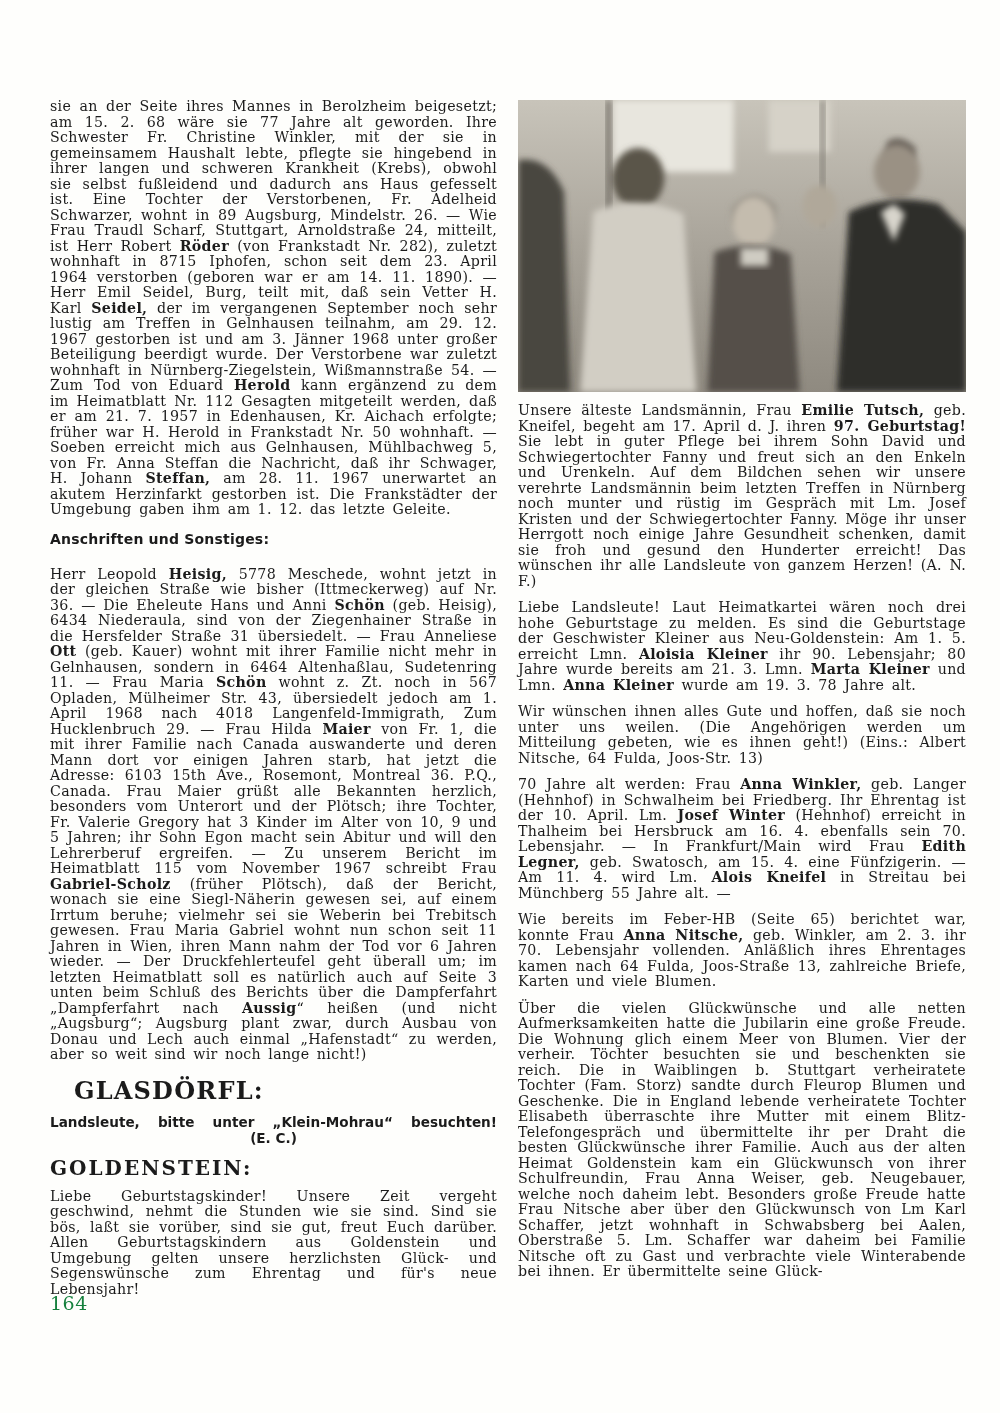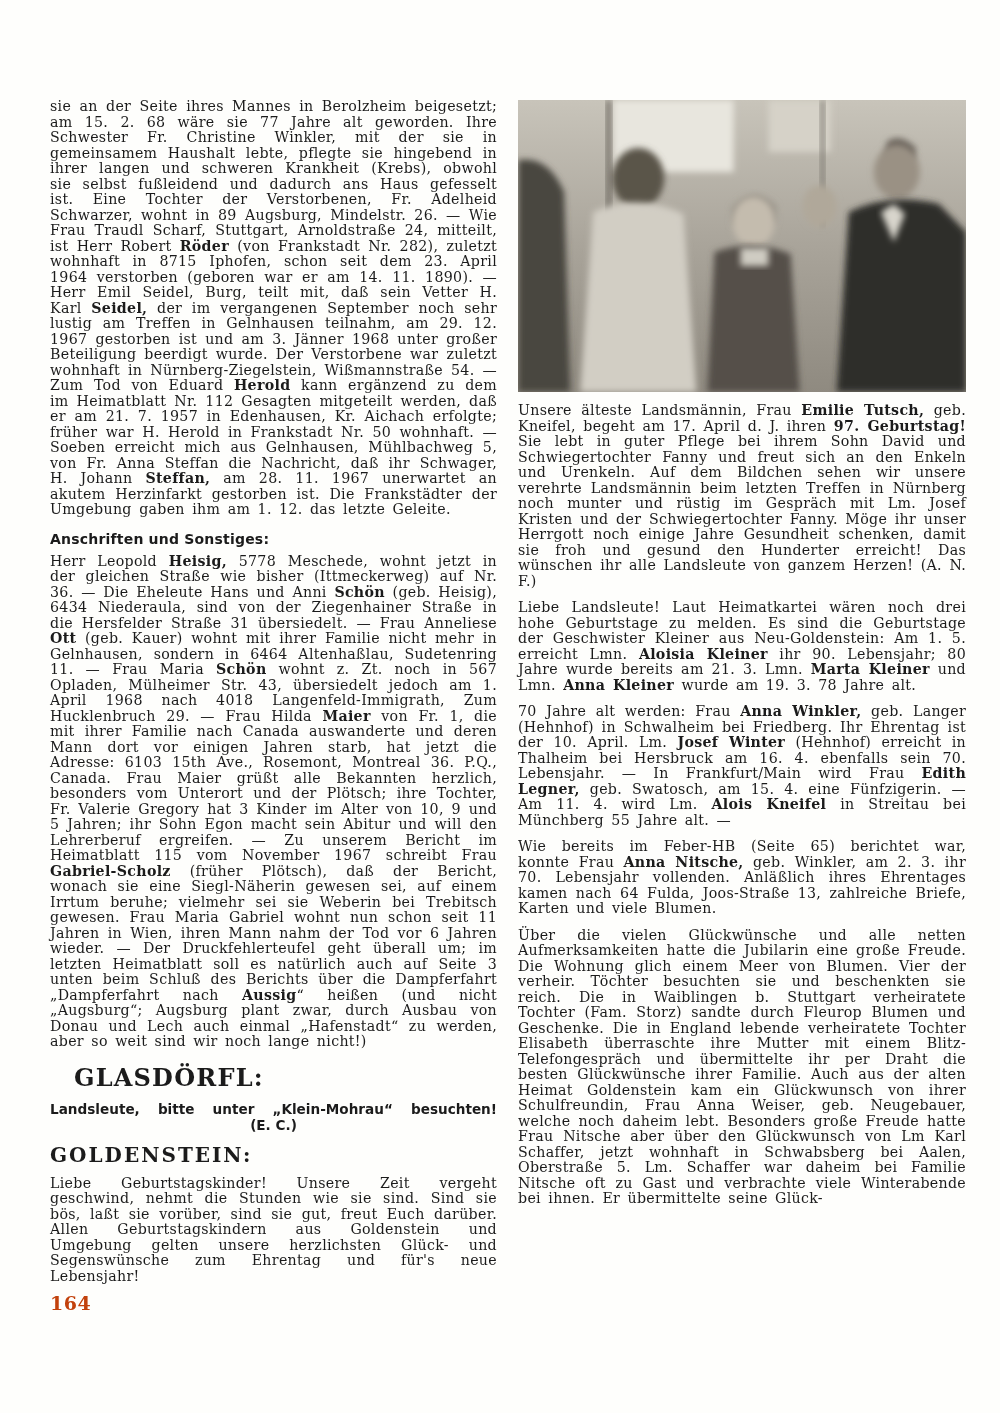--- a/index.html
+++ b/index.html
@@ -27,21 +27,21 @@
     font-size: 14.2px;
     line-height: 15.5px;
     text-align: justify;
     letter-spacing: 0.3px;
     word-spacing: 2.6px;
     hyphens: auto;
   }
   .col-right p.body-text { margin: 0 0 11px 0; }
 
   h3.sub-head {
-    margin: 3px 0 7px 0;
+    margin: 3px 0 20px 0;
     font-family: "DejaVu Sans", sans-serif;
     font-size: 14px;
     font-weight: bold;
     letter-spacing: 0.2px;
   }
   h2.caps-head {
     font-family: "DejaVu Serif", serif;
     font-weight: bold;
     margin: 6px 0 9px 0;
   }
@@ -74,22 +74,21 @@
     overflow: hidden;
   }
   .photo svg { display: block; width: 100%; height: 100%; }
 
   .page-number {
     position: absolute;
     left: 50px;
     top: 1292px;
     font-size: 19px;
     letter-spacing: 0.5px;
-    color: #c2410c;
-    font-weight: bold;
+    color: #15803d;
   }
 </style>
 </head>
 <body>
 
 <div class="page">
 
   <div class="col col-left">
     <p class="body-text">sie an der Seite ihres Mannes in Berolzheim beigesetzt; am 15. 2. 68 wäre sie 77 Jahre alt geworden. Ihre Schwester Fr. Christine Winkler, mit der sie in gemeinsamem Haushalt lebte, pflegte sie hingebend in ihrer langen und schweren Krankheit (Krebs), obwohl sie selbst fußleidend und dadurch ans Haus gefesselt ist. Eine Tochter der Verstorbenen, Fr. Adelheid Schwarzer, wohnt in 89 Augsburg, Mindelstr. 26. — Wie Frau Traudl Scharf, Stuttgart, Arnoldstraße 24, mitteilt, ist Herr Robert <b>Röder</b> (von Frankstadt Nr. 282), zuletzt wohnhaft in 8715 Iphofen, schon seit dem 23. April 1964 verstorben (geboren war er am 14. 11. 1890). — Herr Emil Seidel, Burg, teilt mit, daß sein Vetter H. Karl <b>Seidel,</b> der im vergangenen September noch sehr lustig am Treffen in Gelnhausen teilnahm, am 29. 12. 1967 gestorben ist und am 3. Jänner 1968 unter großer Beteiligung beerdigt wurde. Der Verstorbene war zuletzt wohnhaft in Nürnberg-Ziegelstein, Wißmannstraße 54. — Zum Tod von Eduard <b>Herold</b> kann ergänzend zu dem im Heimatblatt Nr. 112 Gesagten mitgeteilt werden, daß er am 21. 7. 1957 in Edenhausen, Kr. Aichach erfolgte; früher war H. Herold in Frankstadt Nr. 50 wohnhaft. — Soeben erreicht mich aus Gelnhausen, Mühlbachweg 5, von Fr. Anna Steffan die Nachricht, daß ihr Schwager, H. Johann <b>Steffan,</b> am 28. 11. 1967 unerwartet an akutem Herzinfarkt gestorben ist. Die Frankstädter der Umgebung gaben ihm am 1. 12. das letzte Geleite.</p>
 
@@ -139,20 +138,21 @@
         <ellipse cx="378" cy="72" rx="23" ry="27" fill="#9a9184" filter="url(#soft)"></ellipse>
         <path d="M330,112 Q372,92 420,104 L447,132 L447,292 L318,292 Z" fill="#2f2d29" filter="url(#soft)"></path>
         <path d="M362,112 L375,104 L386,114 L375,142 Z" fill="#d8d5cc" filter="url(#soft)"></path>
       </svg>
     </div>
 
     <p class="body-text">Unsere älteste Landsmännin, Frau <b>Emilie Tutsch,</b> geb. Kneifel, begeht am 17. April d. J. ihren <b>97. Geburtstag!</b> Sie lebt in guter Pflege bei ihrem Sohn David und Schwiegertochter Fanny und freut sich an den Enkeln und Urenkeln. Auf dem Bildchen sehen wir unsere verehrte Landsmännin beim letzten Treffen in Nürnberg noch munter und rüstig im Gespräch mit Lm. Josef Kristen und der Schwiegertochter Fanny. Möge ihr unser Herrgott noch einige Jahre Gesundheit schenken, damit sie froh und gesund den Hunderter erreicht! Das wünschen ihr alle Landsleute von ganzem Herzen! (A. N. F.)</p>
 
     <p class="body-text">Liebe Landsleute! Laut Heimatkartei wären noch drei hohe Geburtstage zu melden. Es sind die Geburtstage der Geschwister Kleiner aus Neu-Goldenstein: Am 1. 5. erreicht Lmn. <b>Aloisia Kleiner</b> ihr 90. Lebensjahr; 80 Jahre wurde bereits am 21. 3. Lmn. <b>Marta Kleiner</b> und Lmn. <b>Anna Kleiner</b> wurde am 19. 3. 78 Jahre alt.</p>
 
+    <p class="body-text">Wir wünschen ihnen alles Gute und hoffen, daß sie noch unter uns weilen. (Die Angehörigen werden um Mitteilung gebeten, wie es ihnen geht!) (Eins.: Albert Nitsche, 64 Fulda, Joos-Str. 13)</p>
 
     <p class="body-text">70 Jahre alt werden: Frau <b>Anna Winkler,</b> geb. Langer (Hehnhof) in Schwalheim bei Friedberg. Ihr Ehrentag ist der 10. April. Lm. <b>Josef Winter</b> (Hehnhof) erreicht in Thalheim bei Hersbruck am 16. 4. ebenfalls sein 70. Lebensjahr. — In Frankfurt/Main wird Frau <b>Edith Legner,</b> geb. Swatosch, am 15. 4. eine Fünfzigerin. — Am 11. 4. wird Lm. <b>Alois Kneifel</b> in Streitau bei Münchberg 55 Jahre alt. —</p>
 
     <p class="body-text">Wie bereits im Feber-HB (Seite 65) berichtet war, konnte Frau <b>Anna Nitsche,</b> geb. Winkler, am 2. 3. ihr 70. Lebensjahr vollenden. Anläßlich ihres Ehrentages kamen nach 64 Fulda, Joos-Straße 13, zahlreiche Briefe, Karten und viele Blumen.</p>
 
     <p class="body-text">Über die vielen Glückwünsche und alle netten Aufmerksamkeiten hatte die Jubilarin eine große Freude. Die Wohnung glich einem Meer von Blumen. Vier der verheir. Töchter besuchten sie und beschenkten sie reich. Die in Waiblingen b. Stuttgart verheiratete Tochter (Fam. Storz) sandte durch Fleurop Blumen und Geschenke. Die in England lebende verheiratete Tochter Elisabeth überraschte ihre Mutter mit einem Blitz-Telefongespräch und übermittelte ihr per Draht die besten Glückwünsche ihrer Familie. Auch aus der alten Heimat Goldenstein kam ein Glückwunsch von ihrer Schulfreundin, Frau Anna Weiser, geb. Neugebauer, welche noch daheim lebt. Besonders große Freude hatte Frau Nitsche aber über den Glückwunsch von Lm Karl Schaffer, jetzt wohnhaft in Schwabsberg bei Aalen, Oberstraße 5. Lm. Schaffer war daheim bei Familie Nitsche oft zu Gast und verbrachte viele Winterabende bei ihnen. Er übermittelte seine Glück-</p>
   </div>
 
   <div class="page-number">164</div>
 

